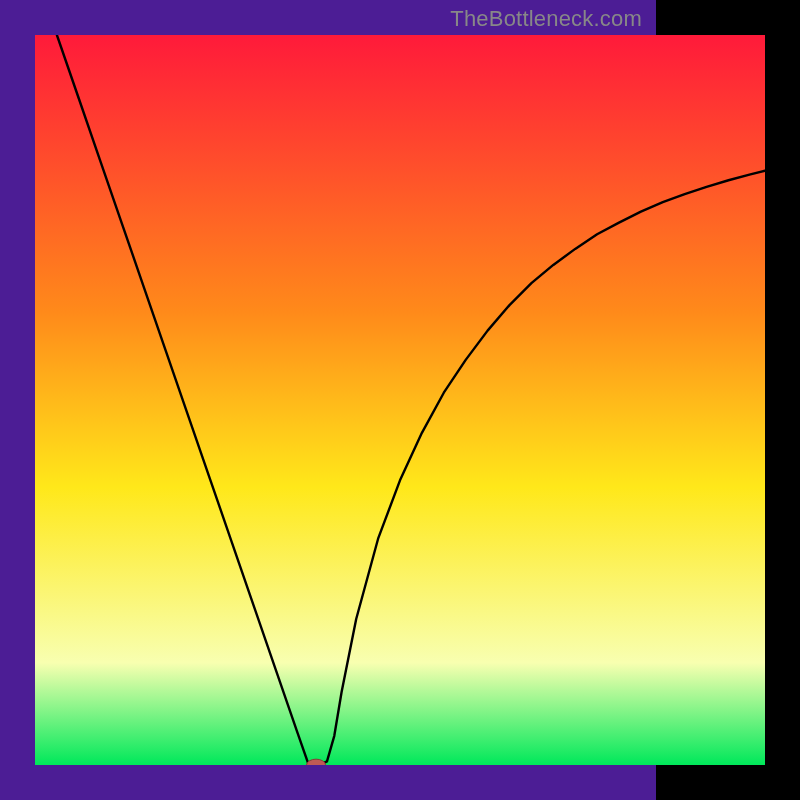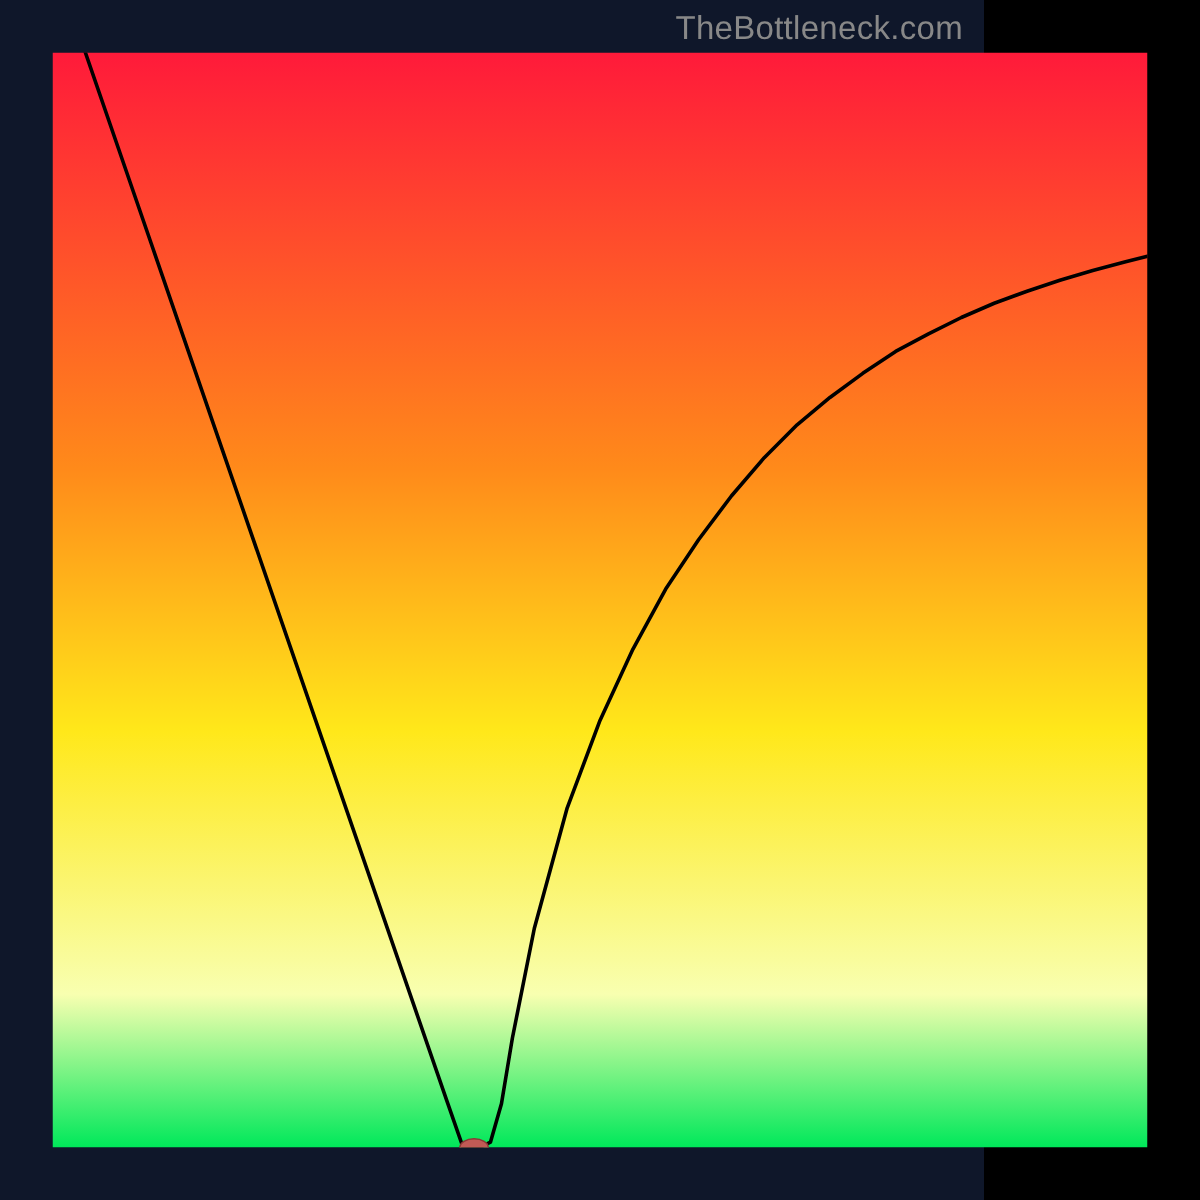--- a/index.html
+++ b/index.html
@@ -10,21 +10,21 @@
     background: #000;
     overflow: hidden;
     font-family: Arial, Helvetica, sans-serif;
   }
   .frame {
     position: absolute;
     left: 0;
     top: 0;
     width: 656px;
     height: 800px;
-    background: #0f172a;
+    background: #4c1d95;
   }
   .plot-area {
     position: absolute;
     left: 35px;
     top: 35px;
     width: 730px;
     height: 730px;
   }
   .watermark {
     position: absolute;

